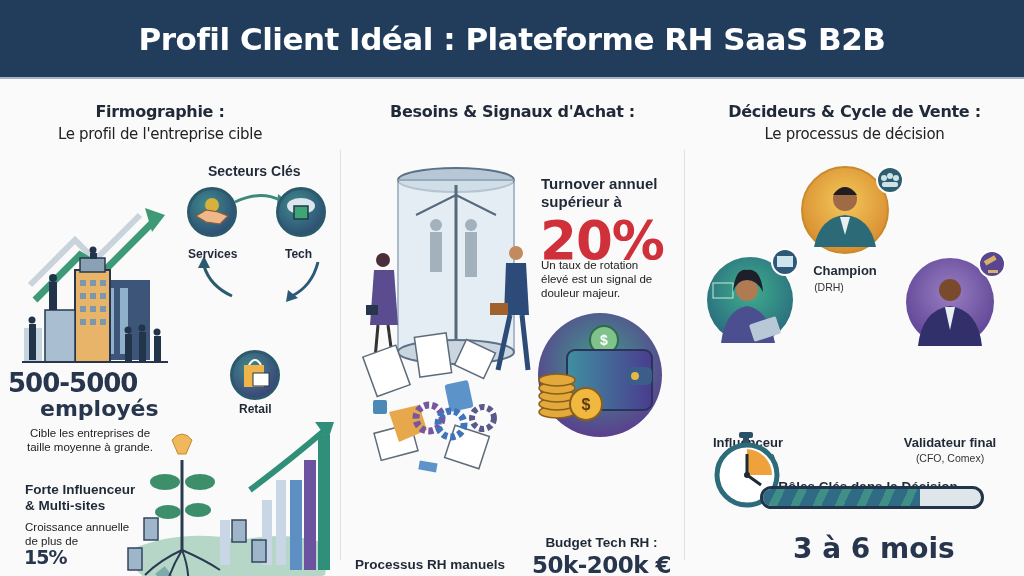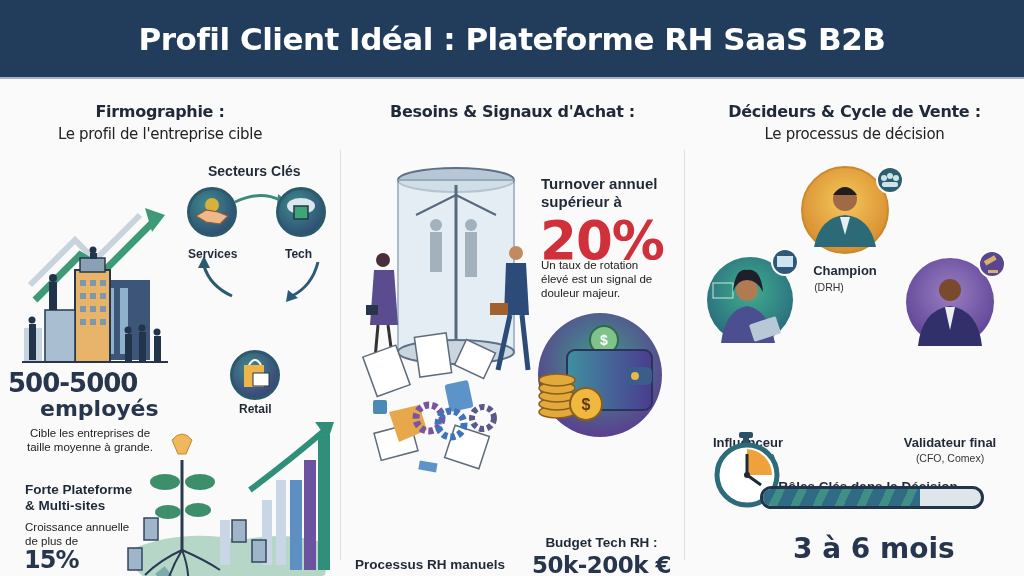--- a/index.html
+++ b/index.html
@@ -160,28 +160,28 @@
     <g fill="#9fb5c9" stroke="#33475f" stroke-width="1.5">
       <rect x="24" y="108" width="14" height="22"></rect>
         <rect x="8" y="138" width="14" height="22"></rect>
       <rect x="16" y="176" width="14" height="22"></rect>
         <rect x="112" y="110" width="14" height="22"></rect>
         <rect x="132" y="130" width="14" height="22"></rect>
     </g>
   </svg>
 
   <div class="abs t-bold" style="left:25px; top:402px; font-size:13.5px; line-height:16px">
-    <div>Forte Plateforme</div>
+    <div>Forte Influenceur</div>
     <div>&amp; Multi-sites</div>
   </div>
   <div class="abs small" style="left:25px; top:440px">
     <div>Croissance annuelle</div>
     <div>de plus de</div>
   </div>
-  <div class="abs big-num" style="left:24px; top:466px; font-size:24px">15%</div>
+  <div class="abs big-num" style="left:24px; top:466px; font-size:19px">15%</div>
 
 </div>
 
 <div class="col col2">
   <div class="sec-title">Besoins &amp; Signaux d'Achat :</div>
 
   <svg class="abs" style="left:25px; top:85px" width="165" height="215" viewBox="0 0 165 215">
     <ellipse cx="90" cy="15" rx="58" ry="12" fill="#b7c7d6" stroke="#5c7086" stroke-width="2"></ellipse>
     <rect x="32" y="15" width="116" height="170" fill="#dbe8f1" opacity="0.7" stroke="#8aa0b6" stroke-width="2"></rect>
     <line x1="90" y1="20" x2="90" y2="185" stroke="#56697d" stroke-width="3"></line>

